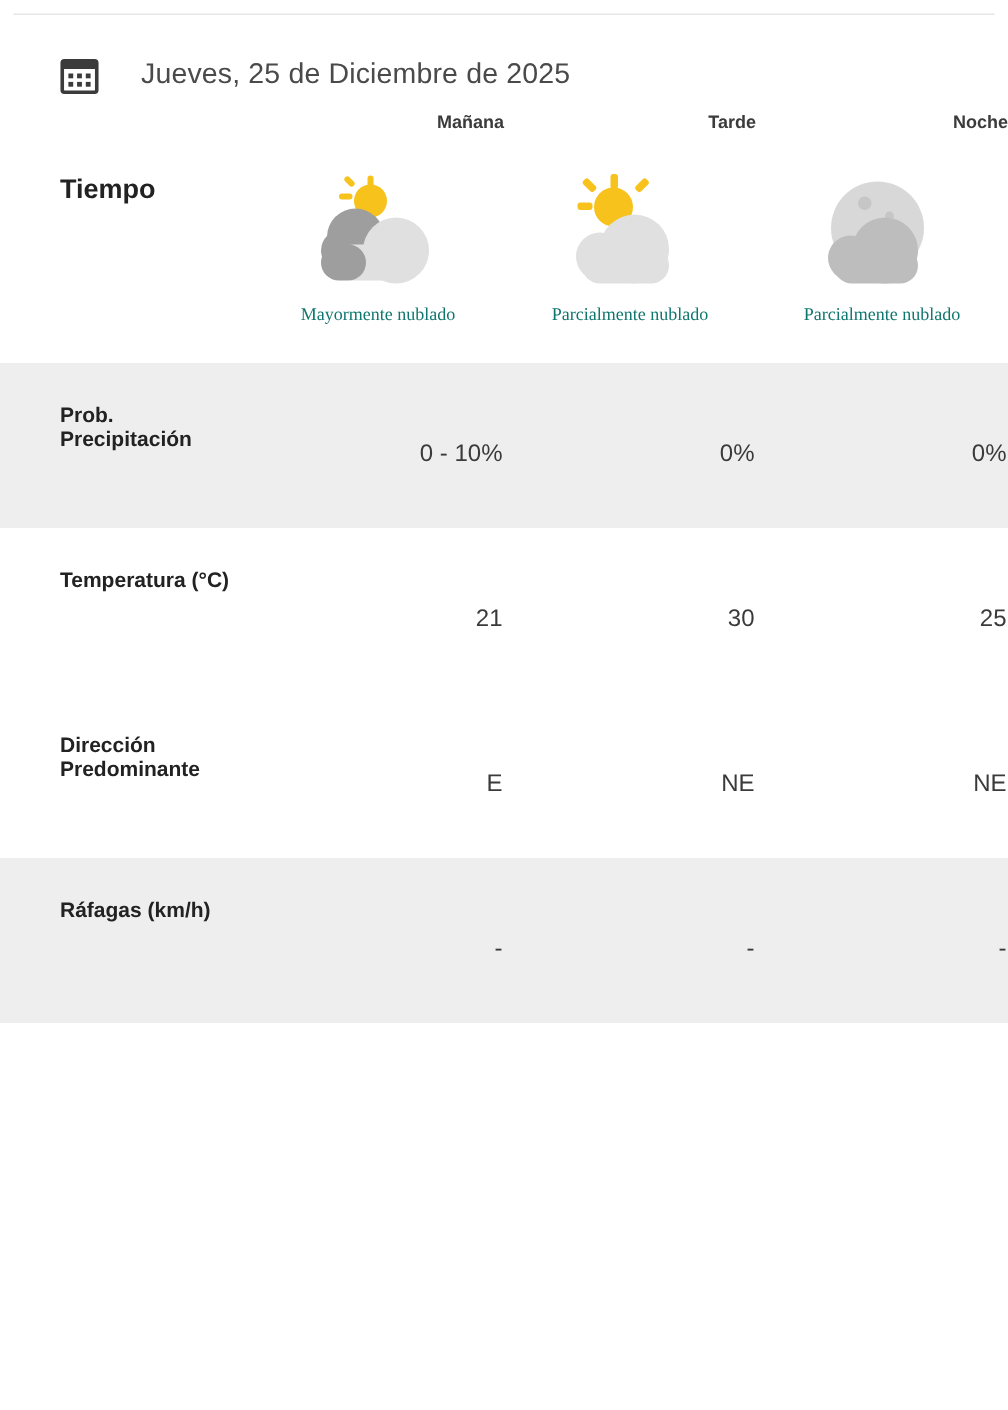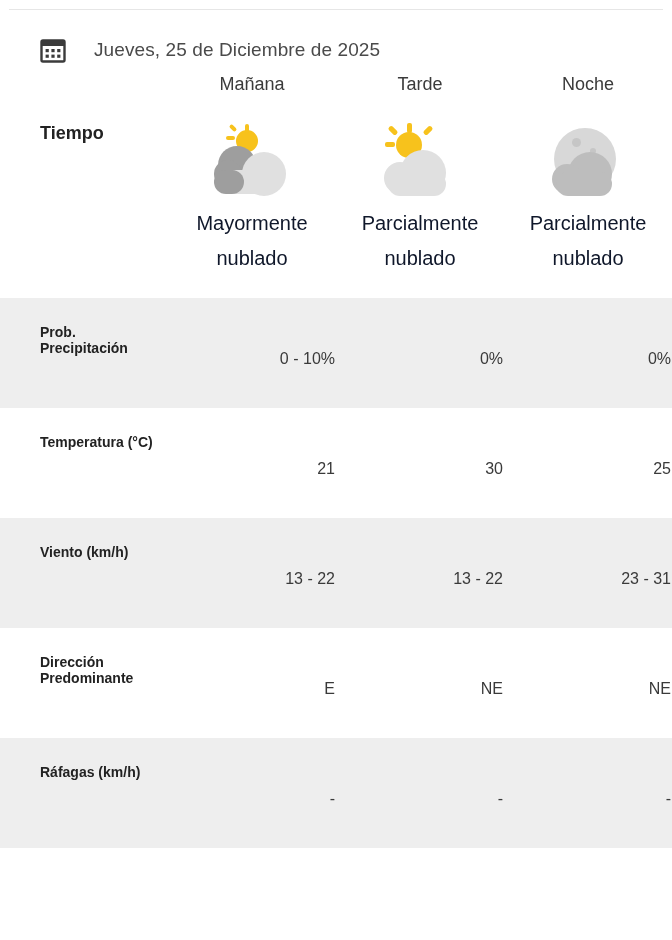--- a/index.html
+++ b/index.html
@@ -53,24 +53,24 @@
 
   table.fc {
     width: 100%;
     border-collapse: collapse;
     table-layout: fixed;
   }
   col.lbl { width: 168px; }
   col.col3 { width: 168px; }
 
   .hdr-cell {
-    text-align: center;
-    font-size: 18px;
+    text-align: right;
+    font-size: 12px;
     color: #3b3b3b;
-    font-weight: 400;
+    font-weight: 700;
     padding: 18px 0 14px 0;
   }
   .hdr-empty { }
 
   .rowlabel {
     font-size: 18px;
     font-weight: bold;
     color: #222222;
     padding: 0 0 0 40px;
     vertical-align: top;
@@ -93,23 +93,24 @@
     vertical-align: top;
     padding-bottom: 22px;
   }
   .wx-icon {
     width: 100px;
     height: 74px;
     margin: 16px auto 6px auto;
     position: relative;
   }
   .wx-text {
-    font-size: 20px;
-    color: #0f172a;
+    font-size: 12px;
+    color: #0f766e;
     line-height: 1.75;
+    font-family: Liberation Serif, serif;
   }
 
   
   .data-label-cell {
     vertical-align: top;
     padding-top: 26px;
     padding-left: 40px;
     font-size: 14px;
     font-weight: bold;
     color: #222222;
@@ -244,26 +245,20 @@
         <td class="data-cell">0%</td>
       </tr>
 
       <tr class="plain">
         <td class="data-label-cell">Temperatura (°C)</td>
         <td class="data-cell">21</td>
         <td class="data-cell">30</td>
         <td class="data-cell">25</td>
       </tr>
 
-      <tr class="band">
-        <td class="data-label-cell">Viento (km/h)</td>
-        <td class="data-cell">13 - 22</td>
-        <td class="data-cell">13 - 22</td>
-        <td class="data-cell">23 - 31</td>
-      </tr>
 
       <tr class="plain">
         <td class="data-label-cell">Dirección Predominante</td>
         <td class="data-cell">E</td>
         <td class="data-cell">NE</td>
         <td class="data-cell">NE</td>
       </tr>
 
       <tr class="band">
         <td class="data-label-cell">Ráfagas (km/h)</td>

